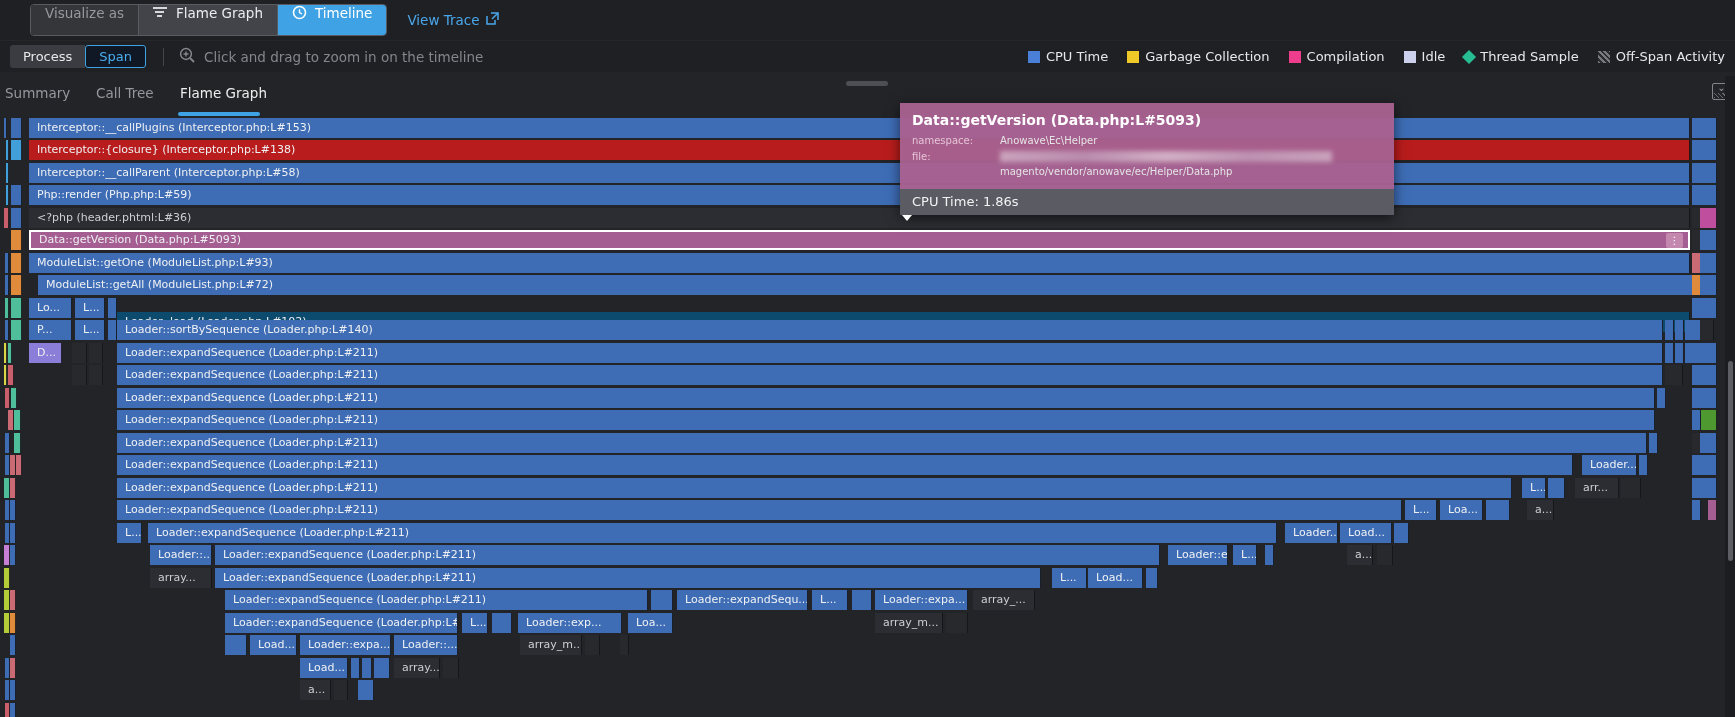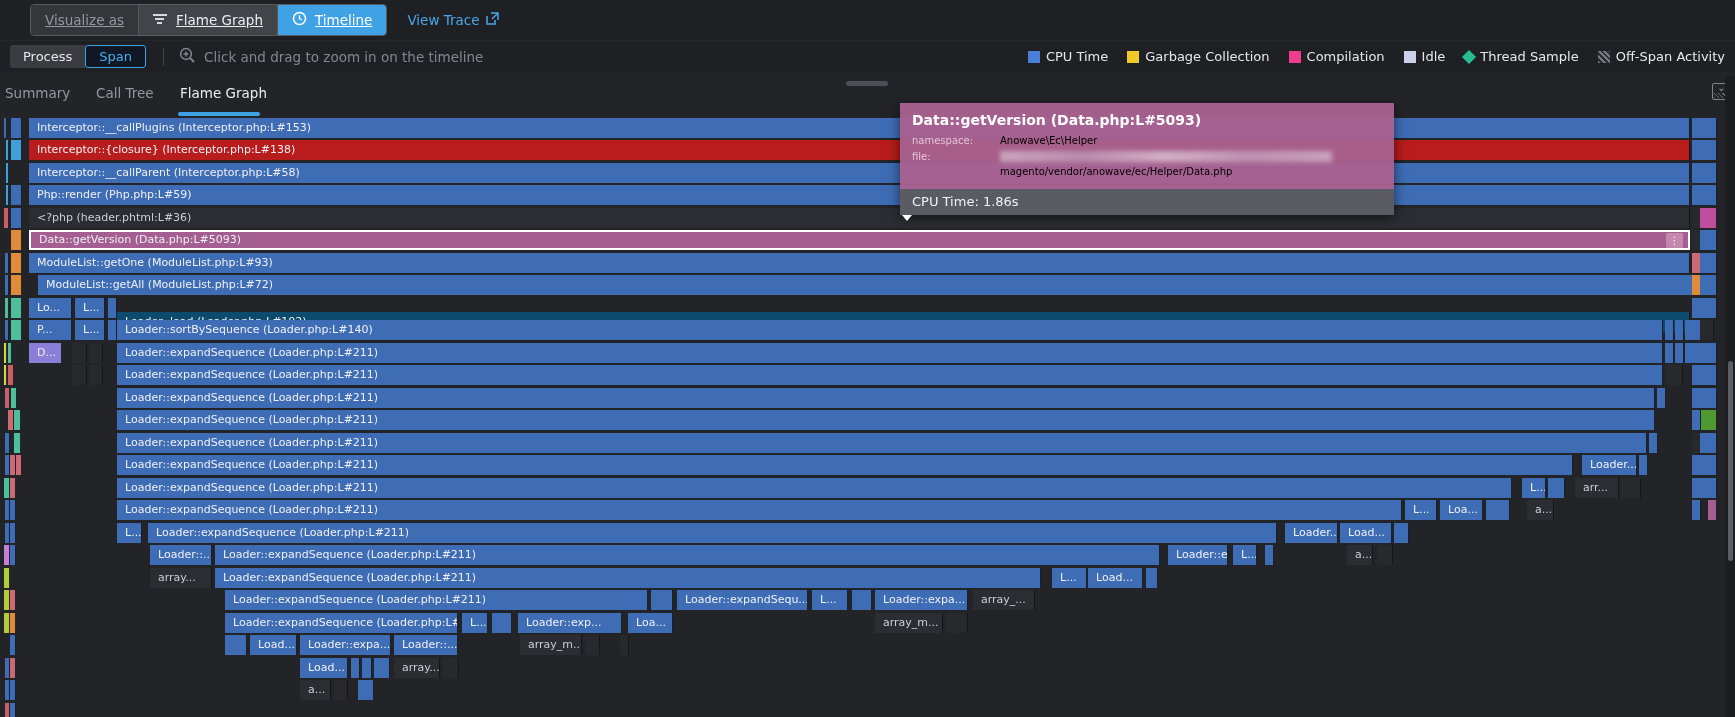--- a/index.html
+++ b/index.html
@@ -4,21 +4,21 @@
 <style>
   html,body{margin:0;padding:0;}
   body{
     width:1735px;height:717px;position:relative;overflow:hidden;
     background:#232428;font-family:"DejaVu Sans","Liberation Sans",sans-serif;
     color:#fff;-webkit-font-smoothing:antialiased;
   }
   
   .toolbar1{position:absolute;top:0;left:0;right:0;height:40px;background:#1f2024;display:flex;align-items:center;}
   .segmented{display:flex;margin-left:30px;border:1px solid #5a5b61;border-radius:4px;overflow:hidden;height:30px;}
-  .seg{display:flex;align-items:center;gap:8px;padding:0 14px;font-size:13.5px;cursor:default;text-decoration:underline;}
+  .seg{display:flex;align-items:flex-start;gap:8px;padding:0 14px;font-size:13.5px;cursor:default;}
   .seg-visualize{background:#35363a;color:#97989e;border-right:1px solid #5a5b61;}
   .seg-flame{background:#43444a;color:#ececee;border-right:1px solid #5a5b61;}
   .seg-timeline{background:#3fa2e4;color:#fff;}
   .view-trace{margin-left:20px;color:#4aa6ea;font-size:13.5px;display:flex;align-items:center;gap:6px;}
   .icon-svg{display:inline-block;vertical-align:middle;}
   
   .toolbar2{position:absolute;top:40px;left:0;right:0;height:31px;background:#1f2024;border-top:1px solid #26272b;border-bottom:1px solid #2e2f34;display:flex;align-items:center;}
   .btn-process{margin-left:10px;background:#3b3c41;color:#e8e8ea;border-radius:3px 0 0 3px;padding:4px 13px;font-size:13px;}
   .btn-span{background:#0f1824;color:#4aaef0;border:1px solid #3fa2e4;border-radius:3px;padding:3px 13px;font-size:13px;}
   .vdiv{width:1px;height:18px;background:#44454a;margin:0 15px 0 17px;}
@@ -41,21 +41,21 @@
   .fb,.fc{position:absolute;height:20px;box-sizing:border-box;border-right:1px solid rgba(18,19,22,.85);}
   .fb{font-size:11px;line-height:20px;white-space:nowrap;overflow:hidden;color:#eef0f3;padding-left:8px;}
   .fb-sel{border:2px solid #fff !important;line-height:16px;}
   .kebab{position:absolute;right:5px;top:1px;width:17px;height:15px;background:#c487ae;border-radius:2px;color:#fff;font-size:10px;line-height:15px;text-align:center;letter-spacing:0;}
   
   .tooltip{position:absolute;left:900px;top:103px;width:494px;z-index:20;box-shadow:0 3px 12px rgba(0,0,0,.55);}
   .tt-body{background:rgba(167,97,143,.97);padding:9px 12px 9px;}
   .tt-title{font-weight:bold;font-size:14px;color:#fff;margin-bottom:5px;}
   .tt-row{display:flex;line-height:15.5px;font-size:10px;}
   .tt-label{width:88px;flex:none;color:#e4c4d7;}
-  .tt-val{color:#000000;}
+  .tt-val{color:#e5e5e5;}
   .tt-blur{width:332px;height:11px;margin-top:2px;border-radius:1px;
     background:linear-gradient(90deg,#caa4bd,#b98cae 25%,#d2b0c5 50%,#bd92b2 75%,#c9a2bc);
     filter:blur(2.5px);}
   .tt-footer{background:#5b5b63;padding:5px 12px 6px;font-size:13px;color:#f2f2f4;}
   .tt-caret{position:absolute;bottom:-6px;left:2px;width:0;height:0;
     border-left:5px solid transparent;border-right:5px solid transparent;border-top:6px solid #fff;}
   
   .vscroll{position:absolute;right:0;top:76px;bottom:0;width:10px;background:#1c1d21;}
   .vthumb{position:absolute;right:2px;top:285px;width:5px;height:200px;background:#5d5e64;border-radius:3px;}
 </style>

